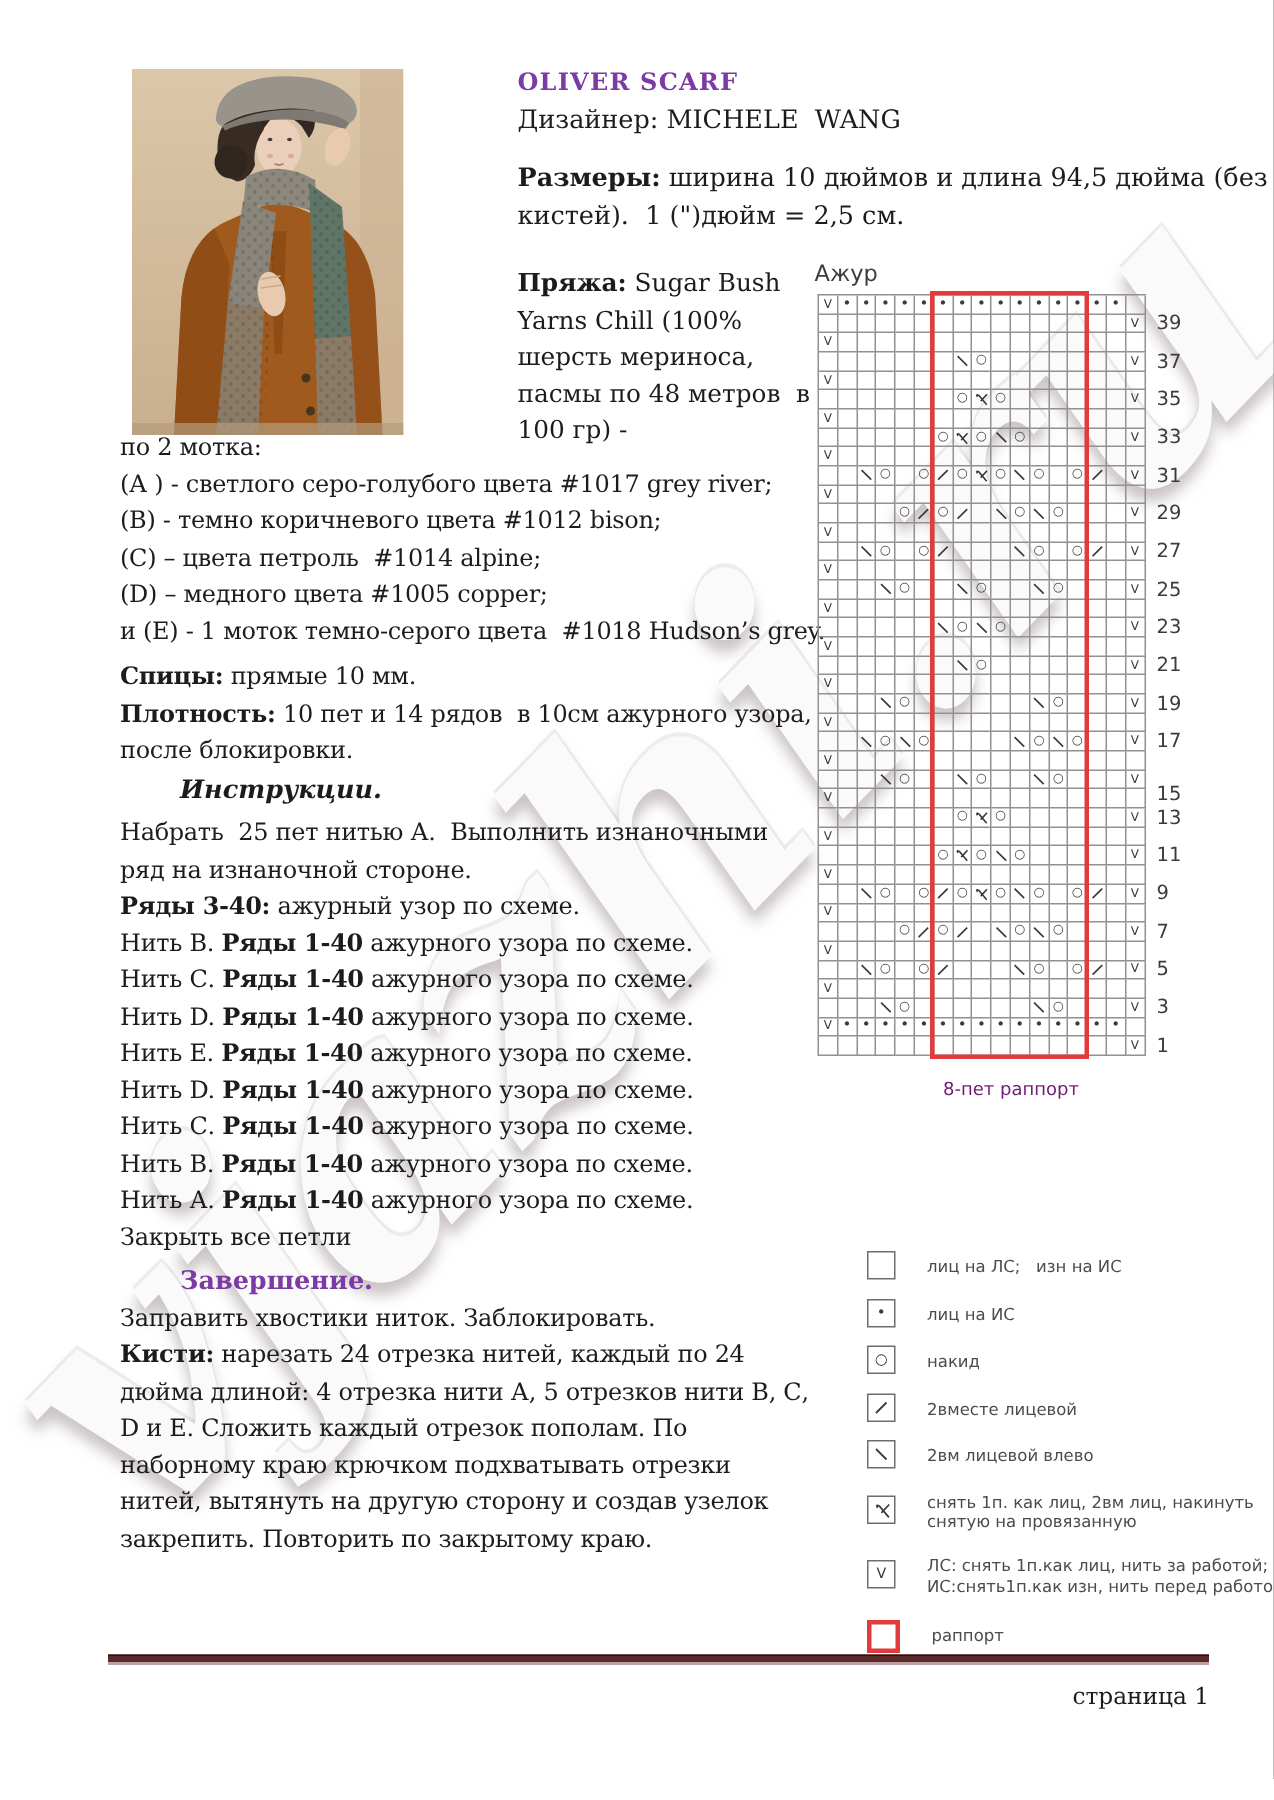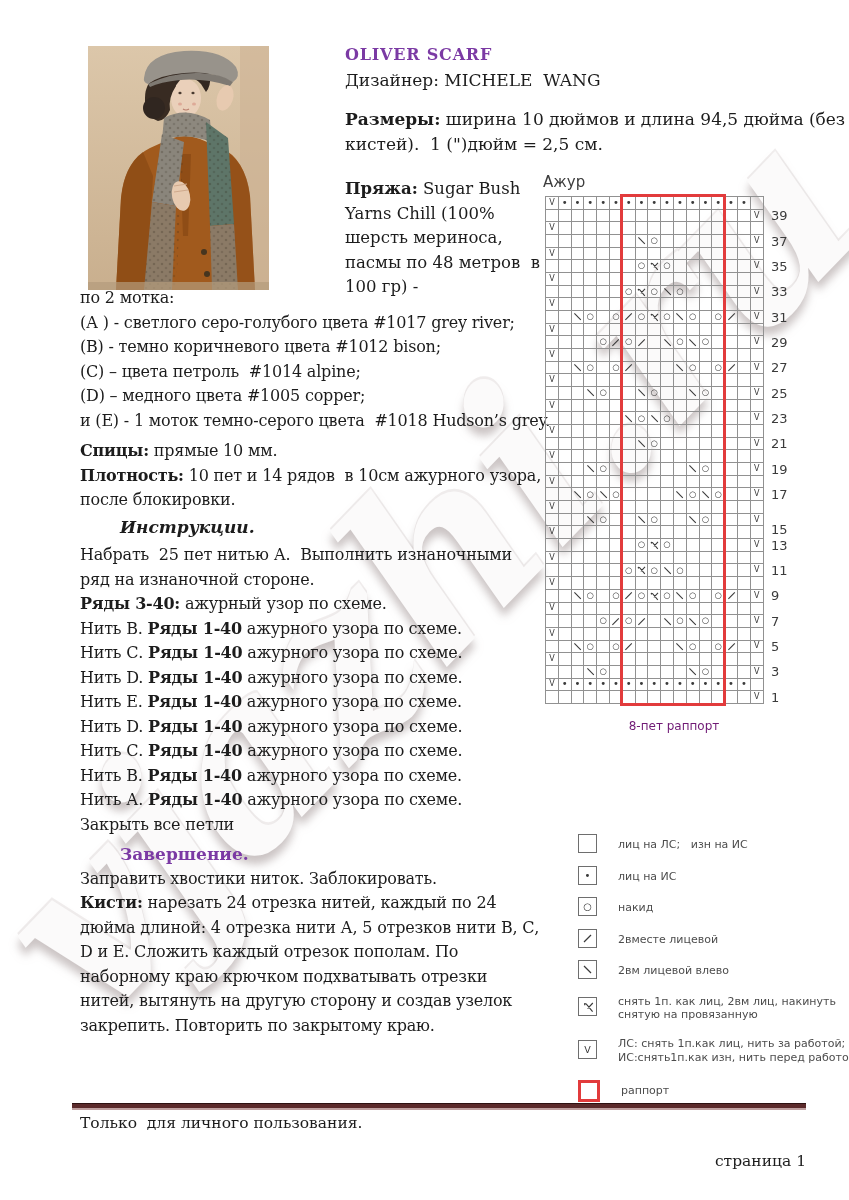--- a/index.html
+++ b/index.html
@@ -70,21 +70,21 @@
   .litem{display:flex;align-items:center;}
   .lsq{width:17px;height:17px;border:1px solid #6e6e6e;flex:none;
     display:flex;align-items:center;justify-content:center;color:var(--sym);
     font-family:"DejaVu Sans",sans-serif;}
   .lsq.red{border:3px solid var(--red);width:16px;height:16px;margin-top:3px;}
   .ltext{margin-left:21px;font-size:11px;line-height:13.5px;color:#4c4c4c;padding-top:3px;white-space:pre;}
   
   .footer-rule{position:absolute;left:72px;top:1103px;width:734px;height:4px;z-index:1;
     background:var(--bar);border-top:1px solid #2d1112;border-bottom:2px solid #bfa0a0;}
   .footer-left{position:absolute;left:80px;top:1114px;font-size:15.5px;z-index:1;white-space:pre;}
-  .footer-right{position:absolute;left:650px;top:1152px;width:156px;text-align:right;font-size:15.5px;z-index:1;}
+  .footer-right{position:absolute;left:650px;top:1122px;width:156px;text-align:right;font-size:15.5px;z-index:1;}
 </style>
 </head>
 <body>
 
 <div class="page">
 
   <div class="watermark">vjazhi.ru</div>
 
   <svg class="photo" width="181" height="244" viewBox="0 0 181 244">
     <defs>
@@ -1401,16 +1401,15 @@
         </div>
         <div class="ltext"><div>ЛС: снять 1п.как лиц, нить за работой;</div><div>ИС:снять1п.как изн, нить перед работой</div></div>
       </div>
       <div class="litem">
         <div class="lsq red"></div>
         <div class="ltext"><div>раппорт</div></div>
       </div>
     </div>
 
   <div class="footer-rule"></div>
-  <div class="footer-left">Только  для личного пользования.</div>
   <div class="footer-right">страница 1</div>
 
 </div>
 
 </body></html>

